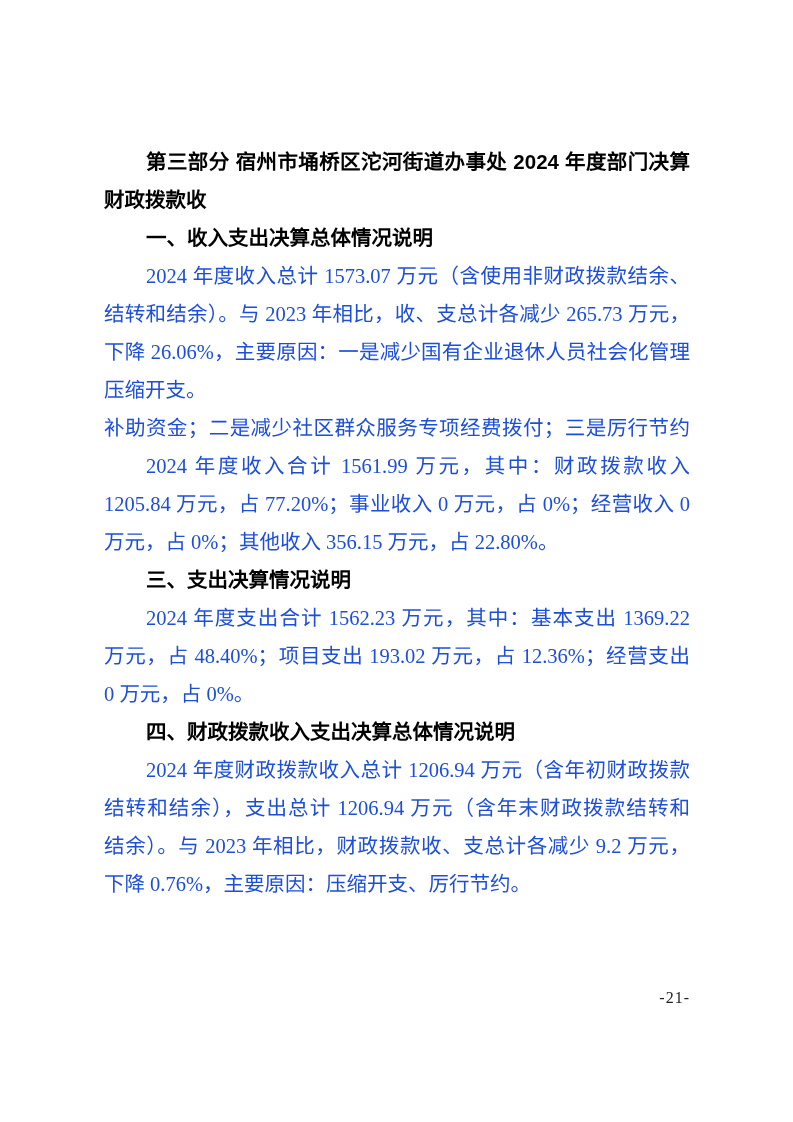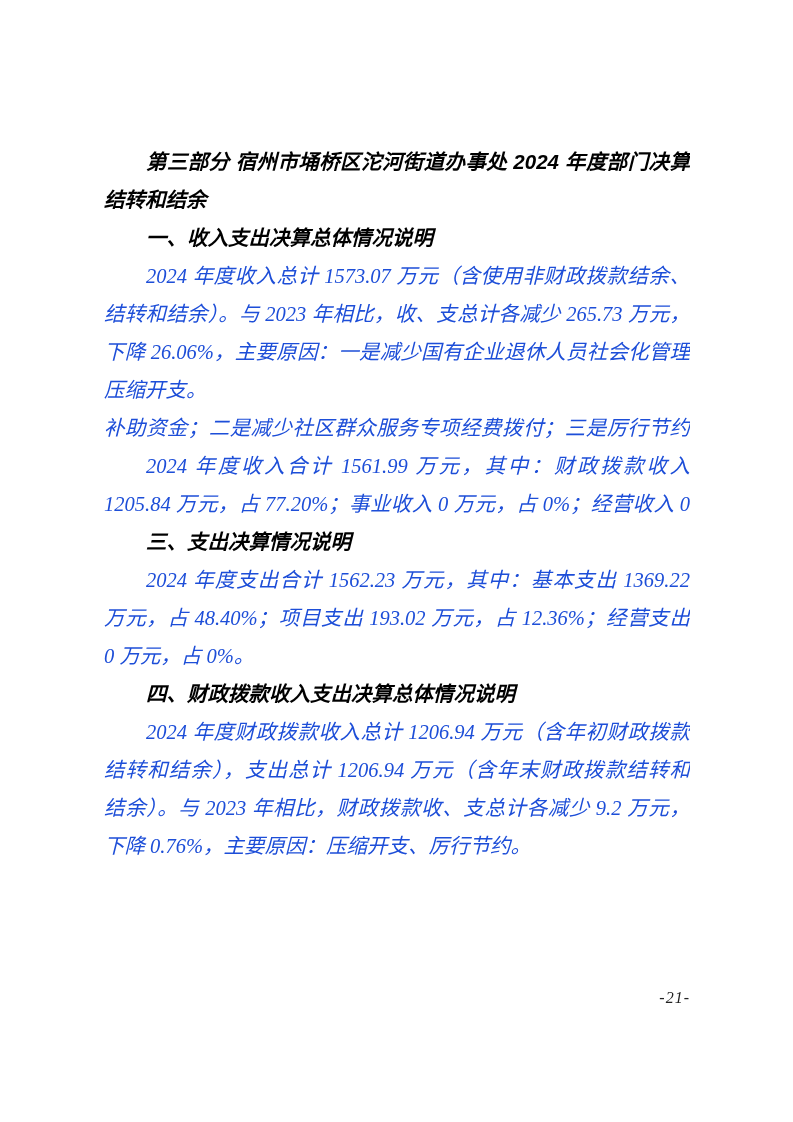--- a/index.html
+++ b/index.html
@@ -7,21 +7,20 @@
     padding: 0;
     background: #ffffff;
   }
   .page {
     position: relative;
     width: 793px;
     height: 1122px;
     background: #ffffff;
     overflow: hidden;
     font-family: "Liberation Serif", "DejaVu Serif", serif;
-    font-style: italic;
   }
   .content {
     position: absolute;
     left: 104px;
     top: 143px;
     width: 586px;
   }
   .line {
     font-size: 20.5px;
     height: 38px;
@@ -54,31 +53,32 @@
     margin-left: 36px;
   }
 </style>
 </head>
 <body>
 
 <div class="page">
   <div class="content">
 
     <div class="line heading indent">第三部分 宿州市埇桥区沱河街道办事处 2024 年度部门决算</div>
-    <div class="line heading endline">结转和结余</div>
+    <div class="line heading endline">财政拨款收</div>
 
     <div class="line heading indent endline">一、收入支出决算总体情况说明</div>
     <div class="line indent">2024 年度收入总计 1573.07 万元（含使用非财政拨款结余、</div>
     <div class="line">结转和结余）。与 2023 年相比，收、支总计各减少 265.73 万元，</div>
     <div class="line">下降 26.06%，主要原因：一是减少国有企业退休人员社会化管理</div>
     <div class="line endline">压缩开支。</div>
     <div class="line">补助资金；二是减少社区群众服务专项经费拨付；三是厉行节约</div>
 
     <div class="line indent">2024 年度收入合计 1561.99 万元，其中：财政拨款收入</div>
     <div class="line">1205.84 万元，占 77.20%；事业收入 0 万元，占 0%；经营收入 0</div>
+    <div class="line endline">万元，占 0%；其他收入 356.15 万元，占 22.80%。</div>
 
     <div class="line heading indent endline">三、支出决算情况说明</div>
     <div class="line indent">2024 年度支出合计 1562.23 万元，其中：基本支出 1369.22</div>
     <div class="line">万元，占 48.40%；项目支出 193.02 万元，占 12.36%；经营支出</div>
     <div class="line endline">0 万元，占 0%。</div>
 
     <div class="line heading indent endline">四、财政拨款收入支出决算总体情况说明</div>
     <div class="line indent">2024 年度财政拨款收入总计 1206.94 万元（含年初财政拨款</div>
     <div class="line">结转和结余），支出总计 1206.94 万元（含年末财政拨款结转和</div>
     <div class="line">结余）。与 2023 年相比，财政拨款收、支总计各减少 9.2 万元，</div>

